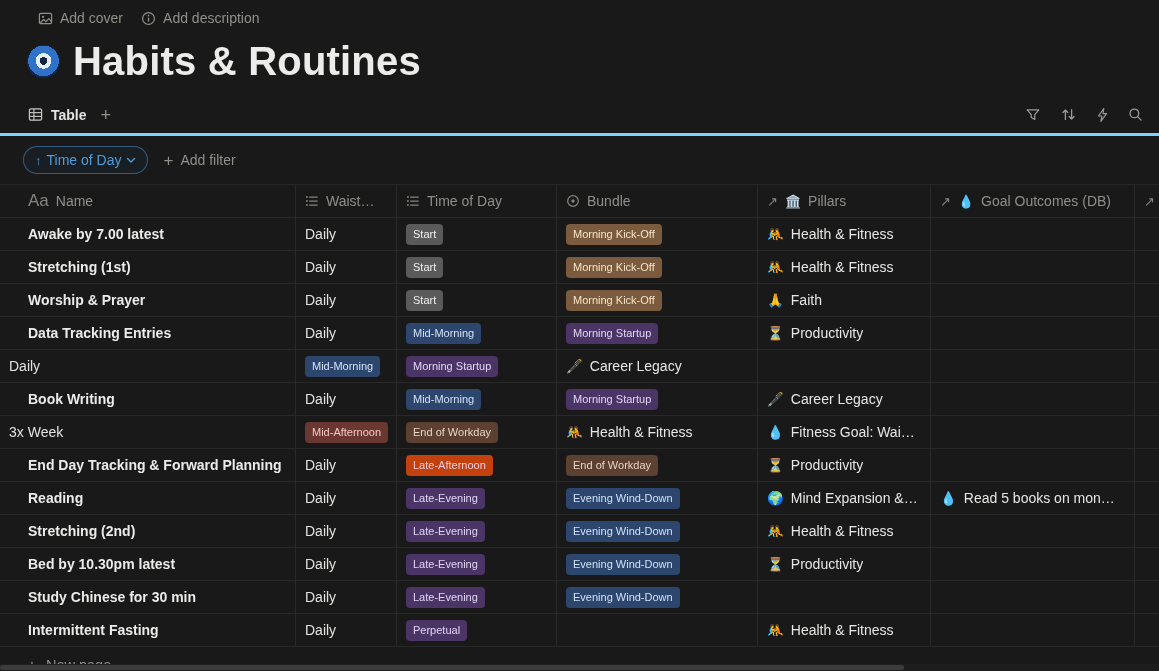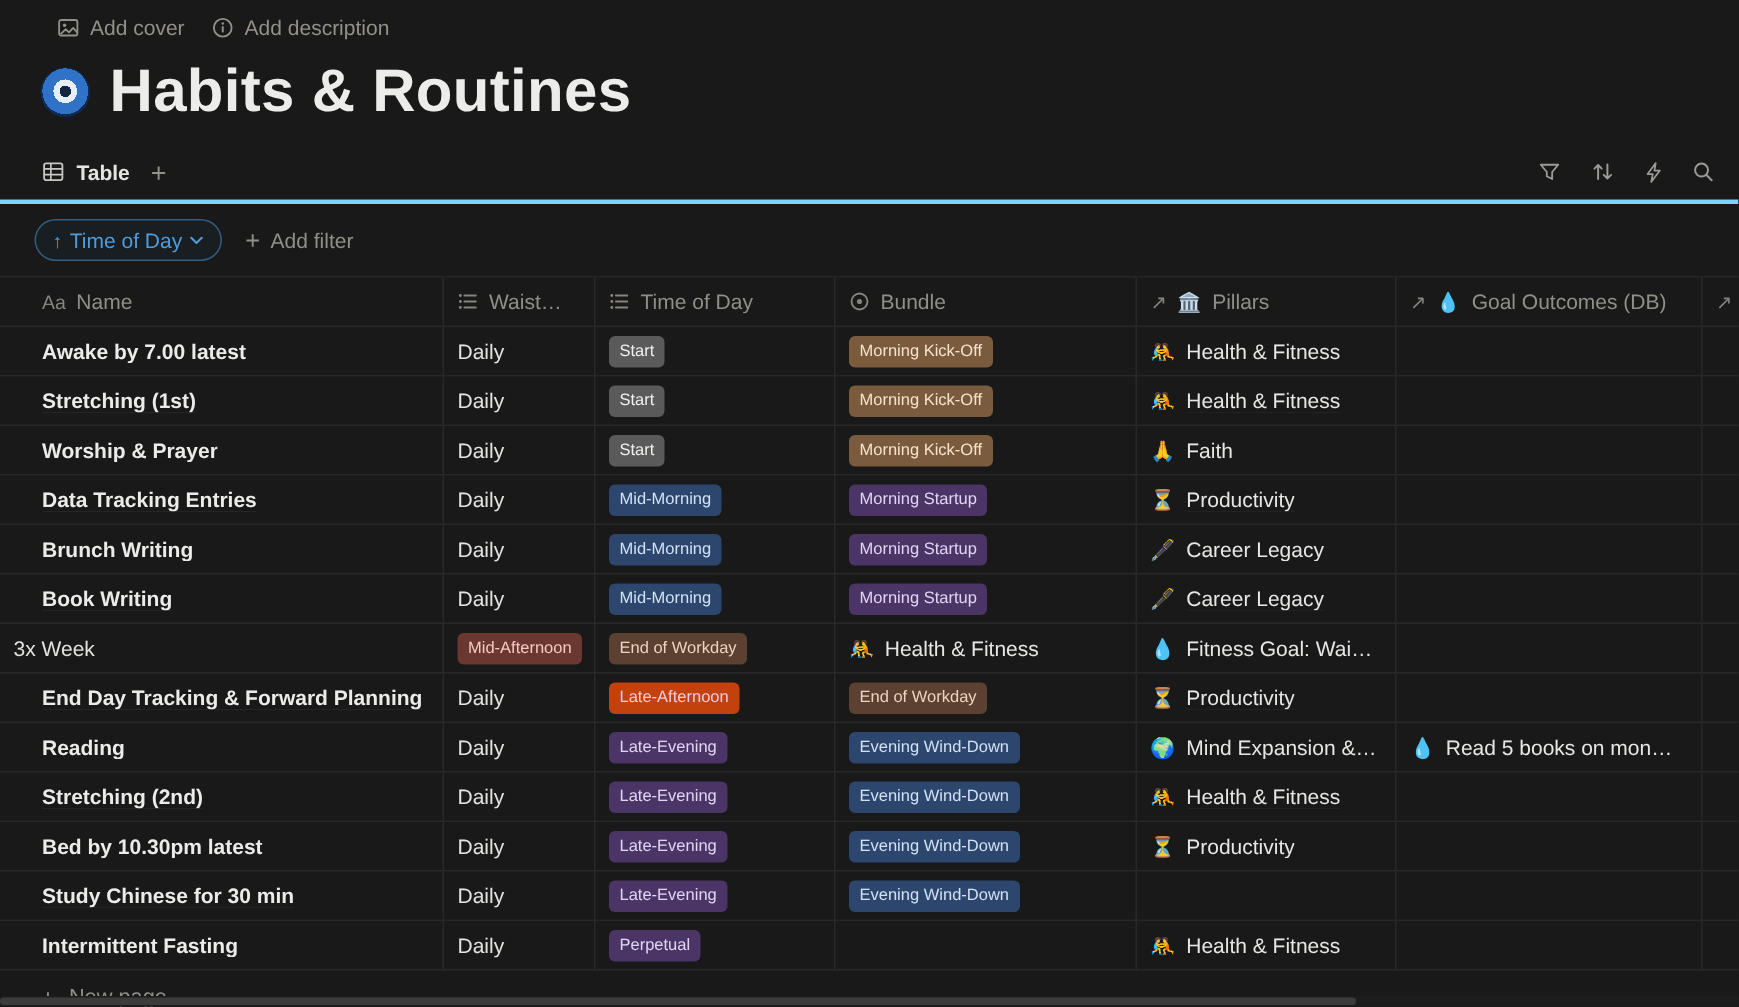--- a/index.html
+++ b/index.html
@@ -56,21 +56,21 @@
   .t-header { height:34px; border-top:1px solid #262626; border-bottom:1px solid #282828; }
   .th, .td {
     display:flex; align-items:center; gap:7px;
     padding:0 9px; height:100%;
     border-right:1px solid #282828;
     overflow:hidden; white-space:nowrap;
   }
   .th { color:#8f8f8a; font-size:14px; cursor:pointer; }
   .th.first, .td.first { padding-left:28px; }
   .cic { color:#85847f; font-size:13px; flex:0 0 auto; }
-  .cic.t { font-size:13px; letter-spacing:0; }
+  .cic.t { font-size:17px; letter-spacing:0; }
   .cic.arrow { font-size:13px; }
   .cemoji { font-size:13px; }
   .clabel { overflow:hidden; text-overflow:ellipsis; }
   .td { font-size:14px; color:#e2e2e0; cursor:pointer; }
   .name-text {
     font-weight:700; color:#ebebea;
     text-decoration:underline;
     text-decoration-color:rgba(255,255,255,0.22);
     text-underline-offset:3px;
     text-decoration-thickness:1px;
@@ -300,23 +300,20 @@
           <span class="tag" style="background: rgb(75, 53, 102); color: rgb(225, 212, 244);">Morning Startup</span>
         </div>
         <div class="td">
           <span class="cell-emoji">⏳</span>
           <span class="rel-text">Productivity</span>
         </div>
         <div class="td"></div>
         <div class="td"></div>
       </div>
       <div class="trow">
-        <div class="td first">
-          <span class="name-text">Brunch Writing</span>
-        </div>
         <div class="td">Daily</div>
         <div class="td">
           <span class="tag" style="background: rgb(44, 70, 109); color: rgb(210, 225, 246);">Mid-Morning</span>
         </div>
         <div class="td">
           <span class="tag" style="background: rgb(75, 53, 102); color: rgb(225, 212, 244);">Morning Startup</span>
         </div>
         <div class="td">
           <span class="cell-emoji">🖋️</span>
           <span class="rel-text">Career Legacy</span>

